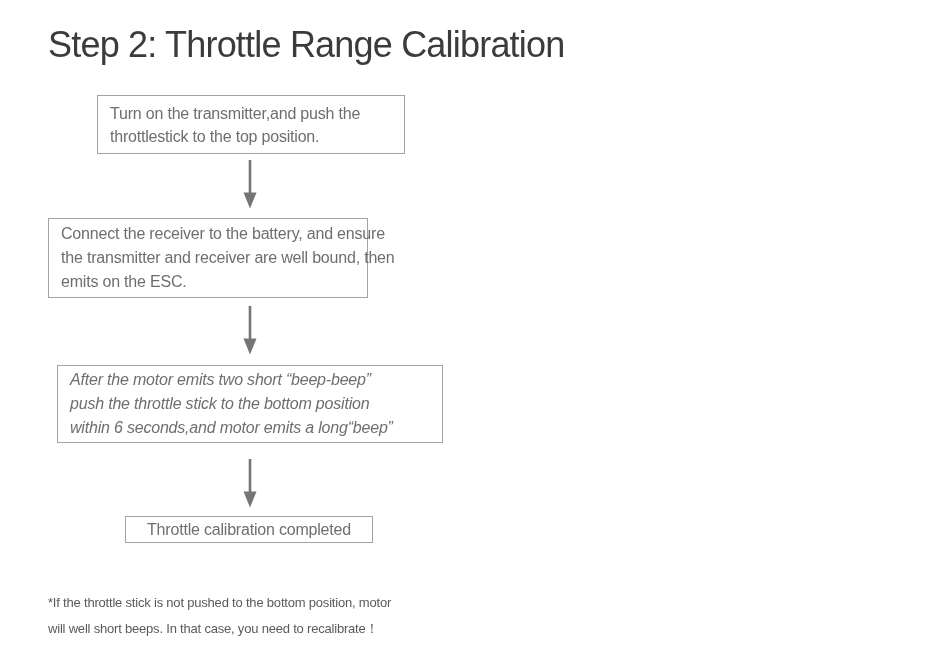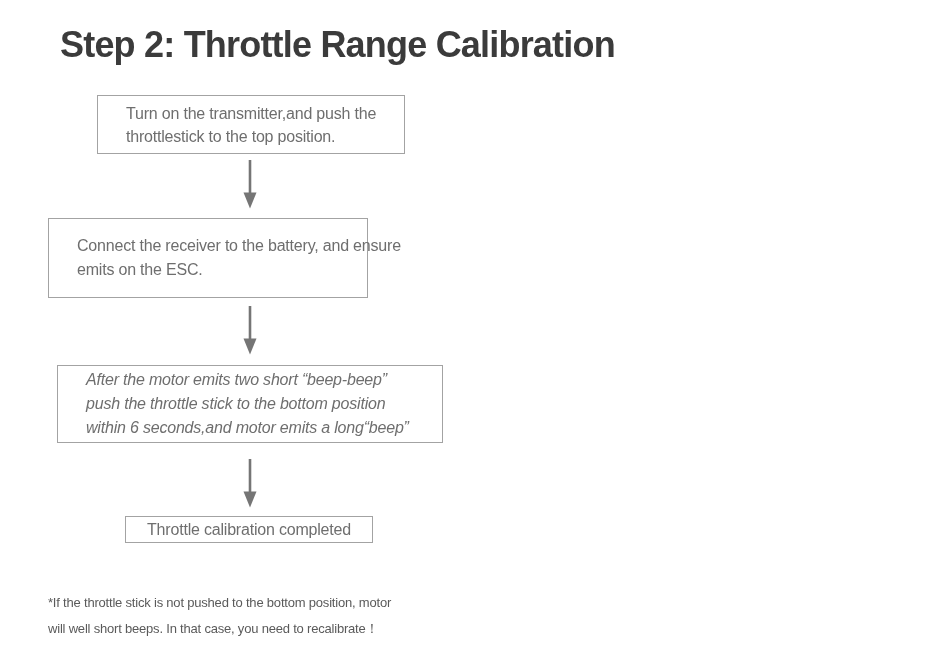--- a/index.html
+++ b/index.html
@@ -8,36 +8,36 @@
     font-family: "Liberation Sans", "DejaVu Sans", sans-serif;
     width: 940px; height: 669px;
     position: relative;
     overflow: hidden;
     color: #6e6e6e;
   }
   .canvas { position: absolute; left: 0; top: 0; width: 940px; height: 669px; }
 
   .page-title {
     position: absolute;
-    left: 60px; top: 24px;
+    left: 48px; top: 24px;
     font-size: 36px;
-    font-weight: 700;
+    font-weight: 400;
     letter-spacing: -0.8px;
     color: #3b3b3b;
     white-space: nowrap;
   }
 
   .flow-box {
     position: absolute;
     border: 1px solid #a3a3a3;
     background: #ffffff;
     display: flex;
     flex-direction: column;
     justify-content: center;
-    padding: 0 28px;
+    padding: 0 12px;
     font-size: 16px;
     letter-spacing: -0.2px;
     color: #6e6e6e;
   }
   .flow-box .line {
     line-height: 24px;
     white-space: nowrap;
   }
 
   .box-1 { left: 97px;  top: 95px;  width: 308px; height: 59px; }
@@ -81,20 +81,21 @@
 
   <div class="flow-arrow arrow-1">
     <svg viewBox="0 0 16 50" xmlns="http://www.w3.org/2000/svg">
       <line x1="8" y1="1" x2="8" y2="35" stroke="#757575" stroke-width="2.6"></line>
       <polygon points="1.5,33.5 14.5,33.5 8,49.5" fill="#757575"></polygon>
     </svg>
   </div>
 
   <div class="flow-box box-2">
     <div class="line">Connect the receiver to the battery, and ensure</div>
+    <div class="line">the transmitter and receiver are well bound, then</div>
     <div class="line">emits on the ESC.</div>
   </div>
 
   <div class="flow-arrow arrow-2">
     <svg viewBox="0 0 16 50" xmlns="http://www.w3.org/2000/svg">
       <line x1="8" y1="1" x2="8" y2="35" stroke="#757575" stroke-width="2.6"></line>
       <polygon points="1.5,33.5 14.5,33.5 8,49.5" fill="#757575"></polygon>
     </svg>
   </div>
 

